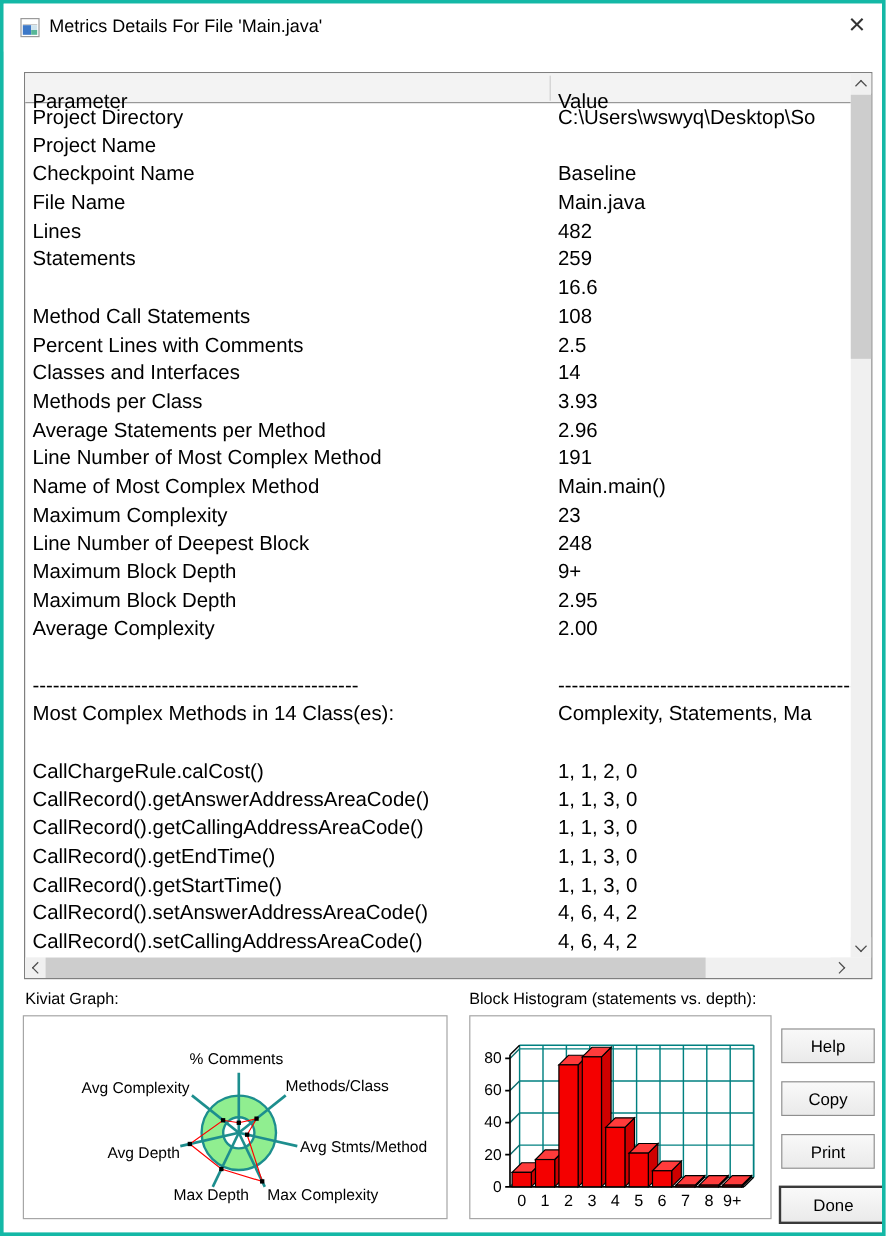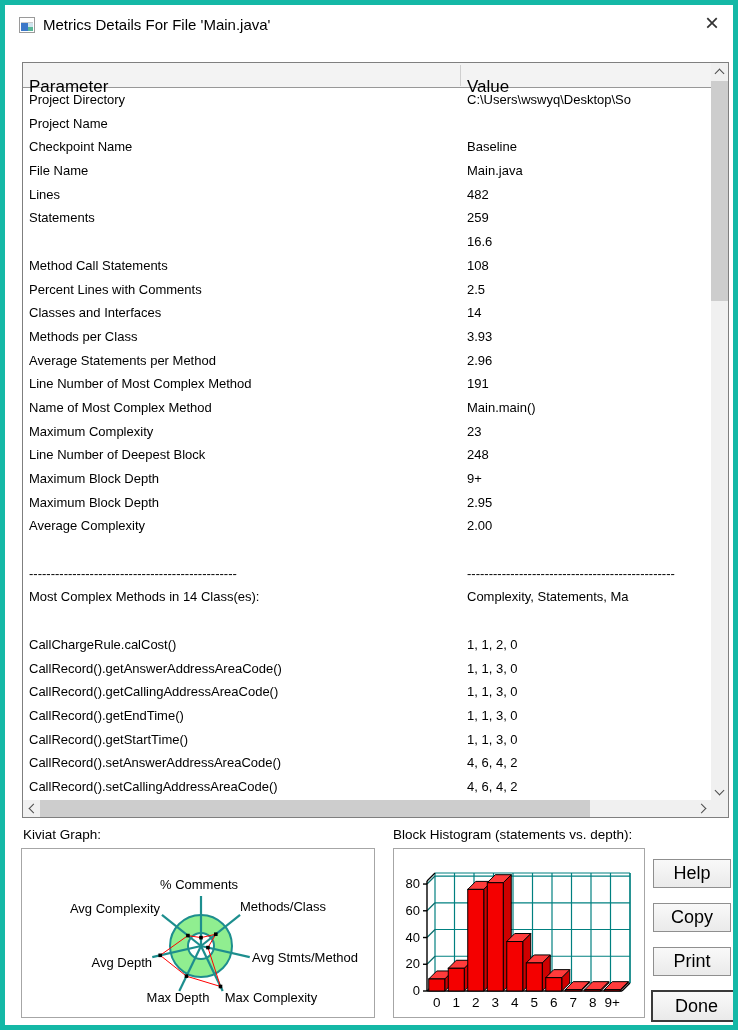--- a/index.html
+++ b/index.html
@@ -1,39 +1,39 @@
 <!DOCTYPE html>
 <html><head>
 <meta charset="utf-8">
 <style>
   html,body{margin:0;padding:0;}
   body{width:738px;height:1030px;position:relative;background:#fff;
        font-family:"Liberation Sans",sans-serif;-webkit-font-smoothing:antialiased;}
-  #dialog{position:absolute;inset:0;background:#fff;border:5px solid #14b8a6;box-sizing:border-box;overflow:hidden;}
+  #dialog{position:absolute;inset:0;background:#fff;border:3px solid #14b8a6;box-sizing:border-box;overflow:hidden;}
 
   
   .titlebar{position:absolute;left:0;top:0;right:0;height:40px;background:#fff;}
   .app-icon{position:absolute;left:14px;top:12px;width:16px;height:16px;border:1px solid #9a9a9a;box-sizing:border-box;background:#fff;}
   .app-icon .ic-top{position:absolute;left:1px;top:1px;right:1px;height:3px;background:#fff;border-bottom:1px solid #c9c9c9;}
   .app-icon .ic-left{position:absolute;left:1px;top:5px;width:7px;bottom:1px;background:#3c78c8;}
   .app-icon .ic-r1{position:absolute;left:8px;top:5px;right:1px;height:4px;background:#cfe4ee;}
   .app-icon .ic-r2{position:absolute;left:8px;top:9px;right:1px;bottom:1px;background:#58b797;}
   .title-text{position:absolute;left:38px;top:0;height:40px;line-height:40px;font-size:15px;color:#000;white-space:nowrap;}
   .close-btn{position:absolute;right:4px;top:2px;width:34px;height:34px;text-align:center;line-height:32px;font-size:24px;font-weight:300;color:#333;cursor:pointer;}
 
   
   .list{position:absolute;left:17px;top:57px;width:707px;height:756px;border:1px solid #7f7f7f;background:#fff;box-sizing:border-box;}
   .list-header{position:absolute;left:0;top:0;width:688px;height:25px;background:#f3f3f3;border-bottom:1px solid #989898;box-sizing:border-box;}
   .hdr-cell{position:absolute;top:12px;height:24px;line-height:24px;font-size:17px;color:#000;padding-left:6px;white-space:nowrap;overflow:hidden;}
   .hdr-param{left:0;width:432px;}
   .hdr-value{left:438px;width:250px;}
   .hdr-div{position:absolute;left:437px;top:2px;width:1px;height:21px;background:#cfcfcf;}
   .rows{position:absolute;left:0;top:25px;width:688px;height:712px;overflow:hidden;}
   .trow{position:relative;height:23.7px;}
-  .tcell{position:absolute;top:0;height:23.7px;line-height:23.7px;font-size:13px;white-space:nowrap;overflow:hidden;color:#000;}
+  .tcell{position:absolute;top:0;height:23.7px;line-height:23.7px;font-size:17px;white-space:nowrap;overflow:hidden;color:#000;}
   .tc-param{left:6px;width:428px;}
   .tc-value{left:444px;width:244px;}
 
   
   .vscroll{position:absolute;right:0;top:0;width:17px;height:737px;background:#f0f0f0;}
   .vthumb{position:absolute;left:0;top:18px;width:17px;height:220px;background:#cdcdcd;}
   .sbtn{position:absolute;width:17px;height:17px;background:#f0f0f0;}
   .hscroll{position:absolute;left:0;bottom:0;height:17px;width:688px;background:#f0f0f0;}
   .hthumb{position:absolute;left:17px;top:0;height:17px;width:550px;background:#cdcdcd;}
   .corner{position:absolute;right:0;bottom:0;width:17px;height:17px;background:#f0f0f0;}
@@ -47,21 +47,21 @@
   .sec-label{position:absolute;font-size:13.5px;color:#000;white-space:nowrap;}
   #kiviat-label{left:18px;top:822px;}
   #hist-label{left:388px;top:822px;}
   .panel{position:absolute;top:843px;height:170px;border:1px solid #a6a6a6;background:#fff;box-sizing:border-box;}
   #kiviat-box{left:16px;width:354px;text-align:center;}
   #hist-box{left:388px;width:252px;}
   svg{display:block;}
 
   
   .btn{position:absolute;left:648px;width:78px;height:29px;background:linear-gradient(#f9f9f9,#eaeaea);
-       border:1px solid #8f8f8f;box-sizing:border-box;font-size:18px;color:#000;text-align:center;
+       border:1px solid #8f8f8f;box-sizing:border-box;font-size:14px;color:#000;text-align:center;
        font-family:"Liberation Sans",sans-serif;padding:0;cursor:pointer;}
   #btn-help{top:854px;} #btn-copy{top:898px;} #btn-print{top:942px;}
   #btn-done{left:646px;top:985px;width:91px;height:32px;border:2px solid #3a3a3a;}
 </style>
 </head>
 <body>
 
 <div id="dialog">
 
   <div class="titlebar">

